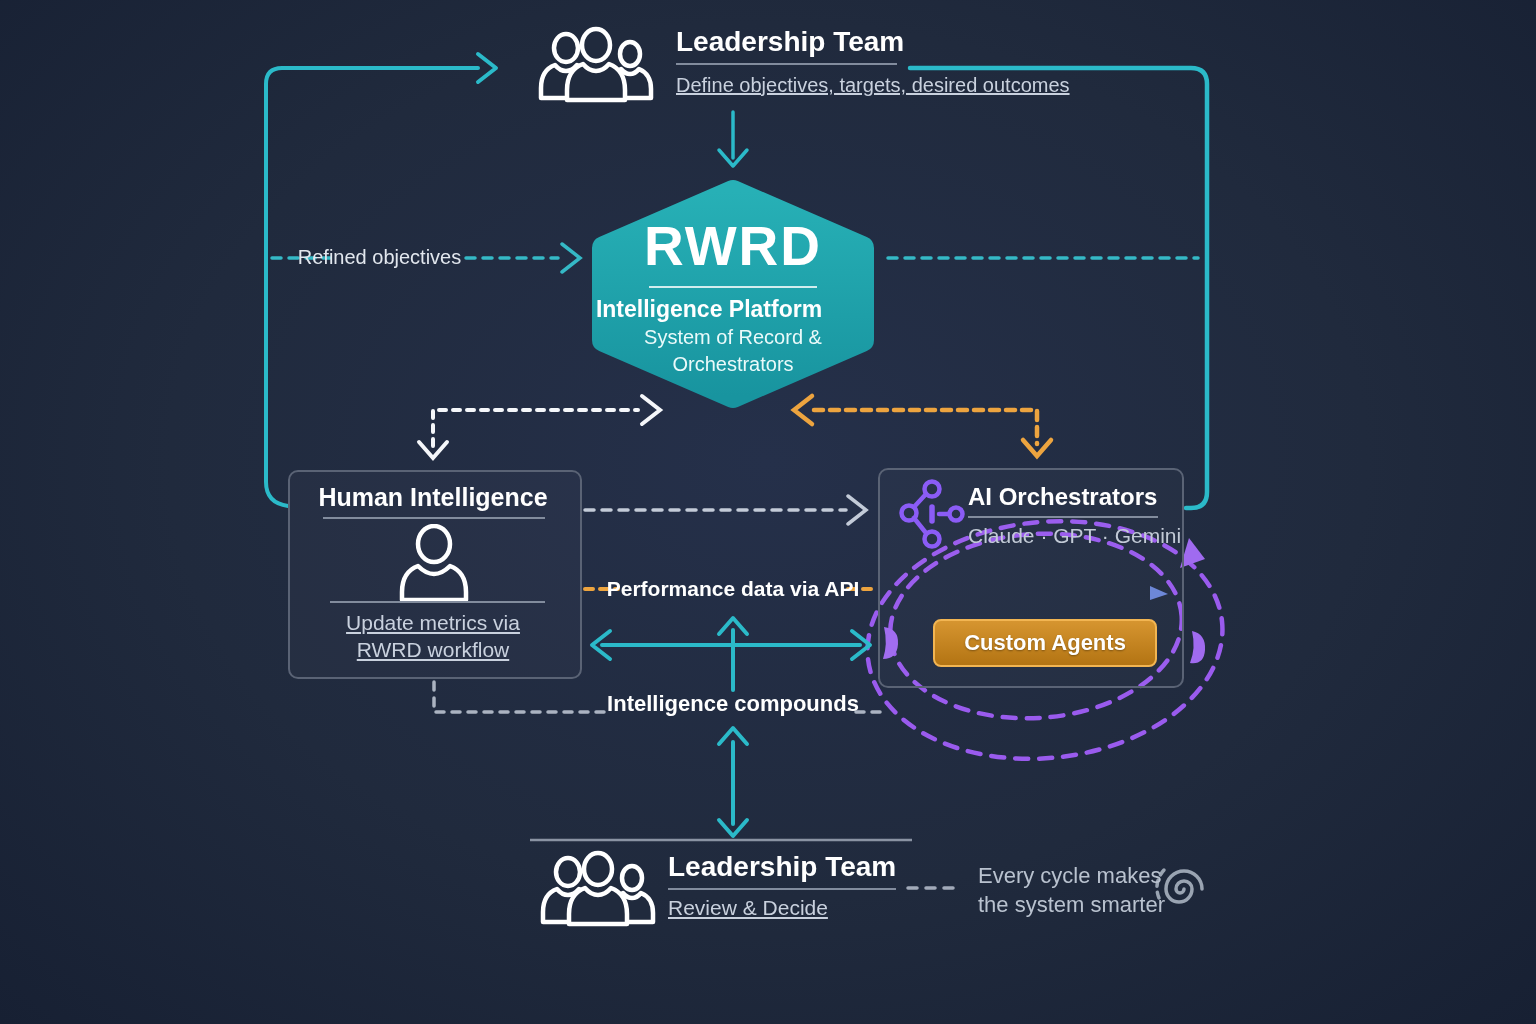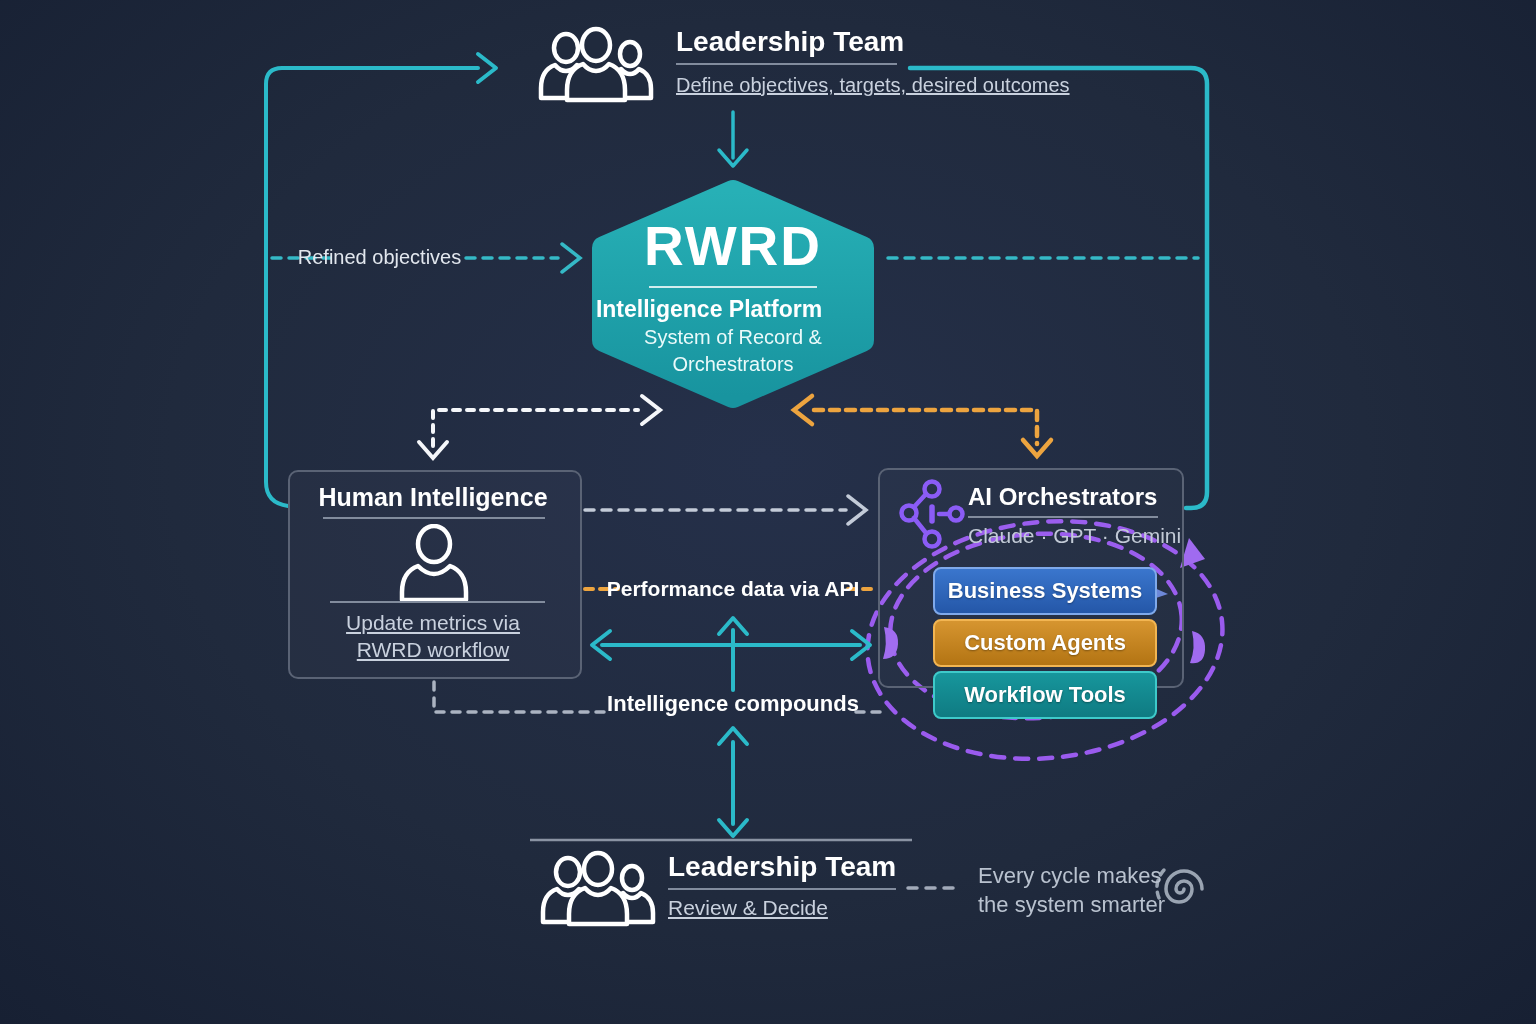--- a/index.html
+++ b/index.html
@@ -224,23 +224,21 @@
       <line x1="34" y1="29" x2="34" y2="43" stroke-width="5.5"></line>
       <circle cx="34" cy="11" r="7.5"></circle>
       <circle cx="11" cy="35" r="7.5"></circle>
       <circle cx="34" cy="61" r="7.5"></circle>
       <circle cx="58" cy="36" r="6.5"></circle>
     </g>
   </svg>
   <div class="abs ttl ai-title">AI Orchestrators</div>
   <div class="abs hline ai-underline"></div>
   <div class="abs ai-sub">Claude · GPT · Gemini</div>
-  <div class="abs sysbox sys-0">Business Systems</div>
   <div class="abs sysbox sys-1">Custom Agents</div>
-  <div class="abs sysbox sys-2">Workflow Tools</div>
 
   <svg class="abs bl-icon" width="126" height="78" viewBox="0 0 126 78">
     <g class="icon-stroke" fill="#202a3d">
       <path d="M 8 72 L 8 62 Q 8 44 22 39 Q 27 45 33 45 Q 39 45 44 39 Q 58 44 58 62 L 58 72 Z"></path>
       <ellipse cx="33" cy="22" rx="12" ry="14"></ellipse>
       <path d="M 76 72 L 76 63 Q 76 48 88 43 Q 92 48 97 48 Q 102 48 106 43 Q 118 48 118 63 L 118 72 Z"></path>
       <ellipse cx="97" cy="28" rx="10" ry="12"></ellipse>
       <path d="M 34 74 L 34 64 Q 34 44 50 38 Q 56 45 63 45 Q 70 45 76 38 Q 92 44 92 64 L 92 74 Z"></path>
       <ellipse cx="63" cy="19" rx="14" ry="16"></ellipse>
     </g>

